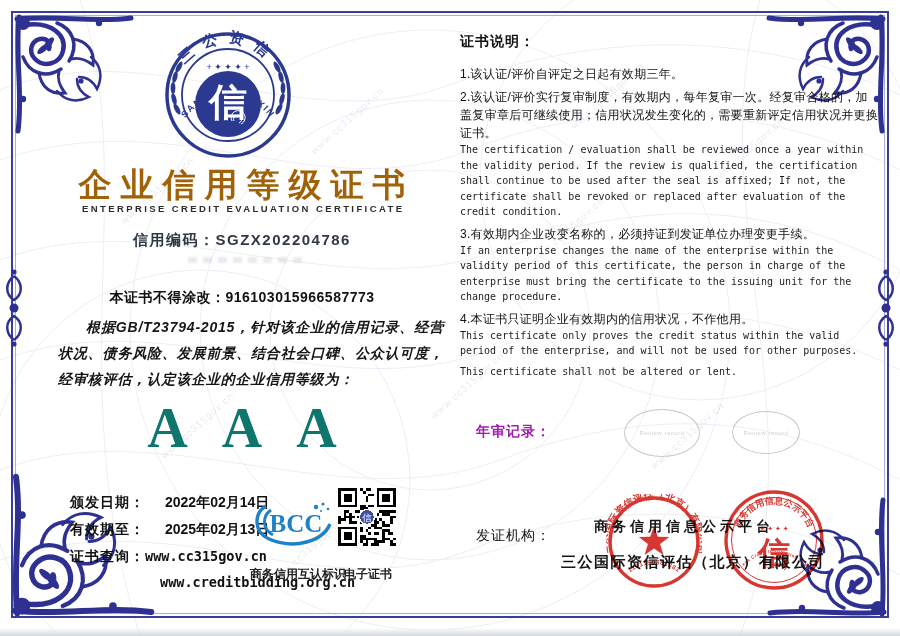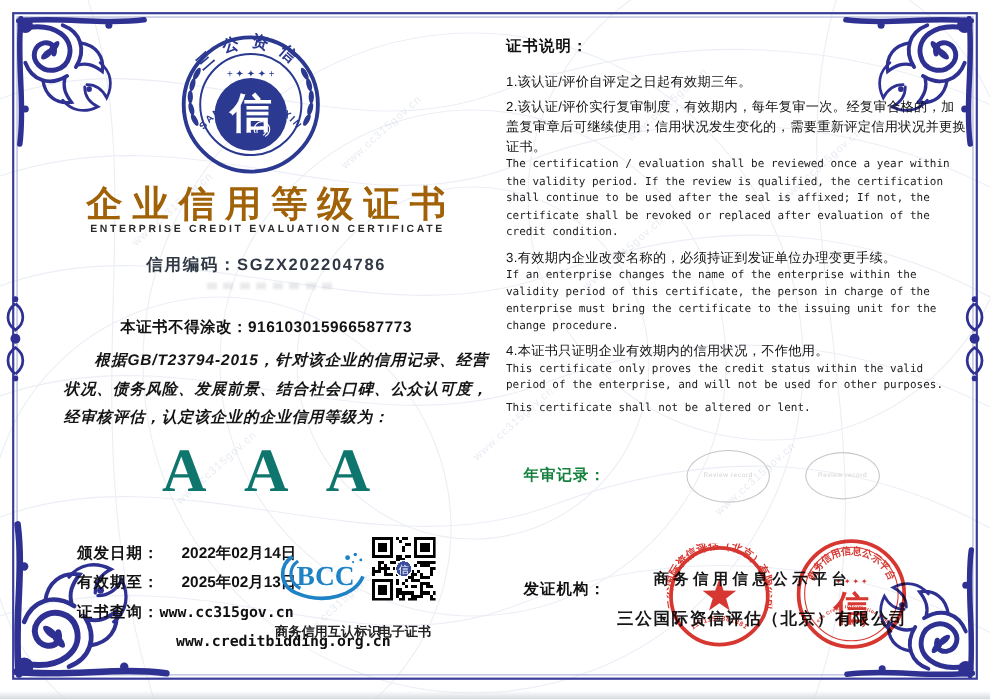--- a/index.html
+++ b/index.html
@@ -35,26 +35,26 @@
   .info-row .url{font-family:"DejaVu Sans Mono",monospace;font-weight:bold;font-size:13.5px;}
   .bcc{position:absolute;left:250px;top:499px;}
   .qr{position:absolute;left:338px;top:488px;}
   .caption{position:absolute;top:566px;font-size:12px;font-weight:600;color:#222;white-space:nowrap;}
   
   .instructions{position:absolute;left:460px;top:33px;width:420px;}
   .instr-heading{font-size:14px;font-weight:bold;letter-spacing:1px;margin-bottom:14px;color:#111;}
   .item{margin-bottom:5px;}
   .item .zh{font-size:12px;font-weight:normal;line-height:18px;color:#111;letter-spacing:.3px;}
   .item .en{font-family:"DejaVu Sans Mono",monospace;font-size:10px;line-height:15.5px;color:#1c1c1c;}
-  .review-label{position:absolute;left:476px;top:423px;font-size:14px;font-weight:bold;letter-spacing:1px;color:#15803d;}
+  .review-label{position:absolute;left:476px;top:423px;font-size:14px;font-weight:bold;letter-spacing:1px;color:#a21caf;}
   .review-ellipse{position:absolute;border:1px solid #c7c7c7;border-radius:50%;display:flex;align-items:center;justify-content:center;}
   .review-ellipse span{font-size:6px;color:#d6d0d0;letter-spacing:.5px;}
   .re1{left:624px;top:409px;width:74px;height:46px;}
   .re2{left:732px;top:411px;width:66px;height:41px;}
-  .issuer-label{position:absolute;left:476px;top:527px;font-size:14px;font-weight:bold;letter-spacing:1px;color:#111;}
+  .issuer-label{position:absolute;left:476px;top:527px;font-size:14px;font-weight:normal;letter-spacing:1px;color:#111;}
   .issuer-line1{position:absolute;left:594px;top:518px;font-size:14px;font-weight:600;letter-spacing:4px;color:#161616;white-space:nowrap;}
   .issuer-line2{position:absolute;left:561px;top:553px;font-size:15px;font-weight:600;letter-spacing:1.5px;color:#161616;white-space:nowrap;}
   .seal{position:absolute;mix-blend-mode:multiply;opacity:.92;}
   .seal-left{left:606px;top:494px;}
   .seal-right{left:722px;top:488px;}
 </style>
 </head>
 <body>
 
 <div class="cert">

